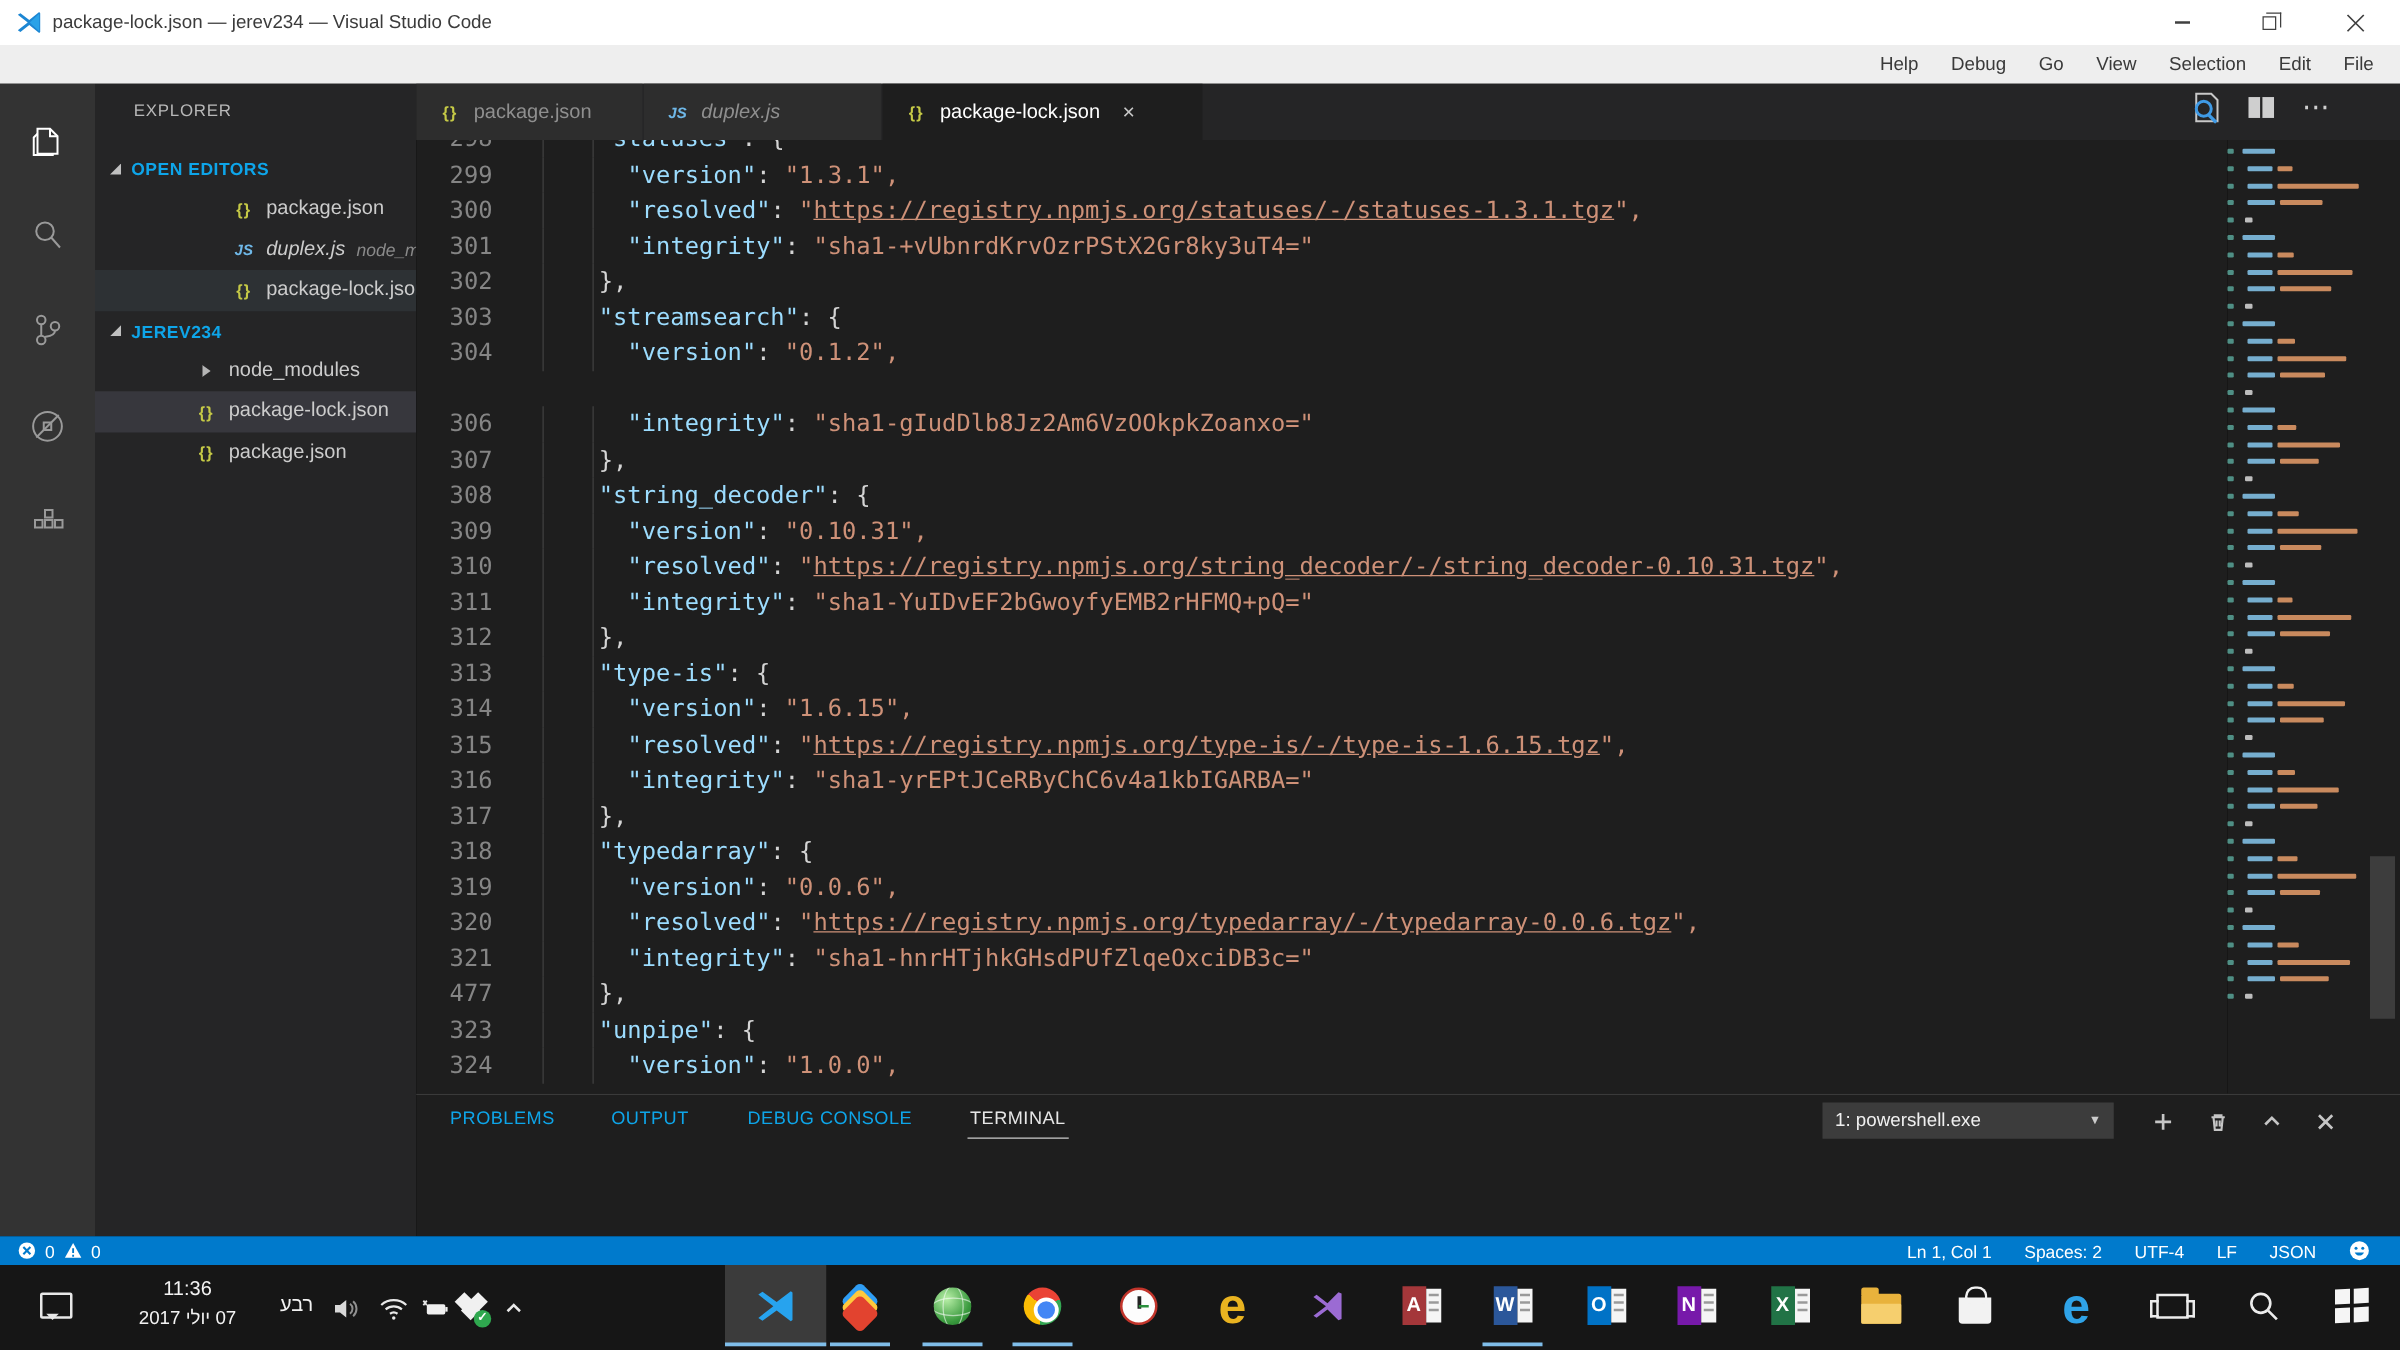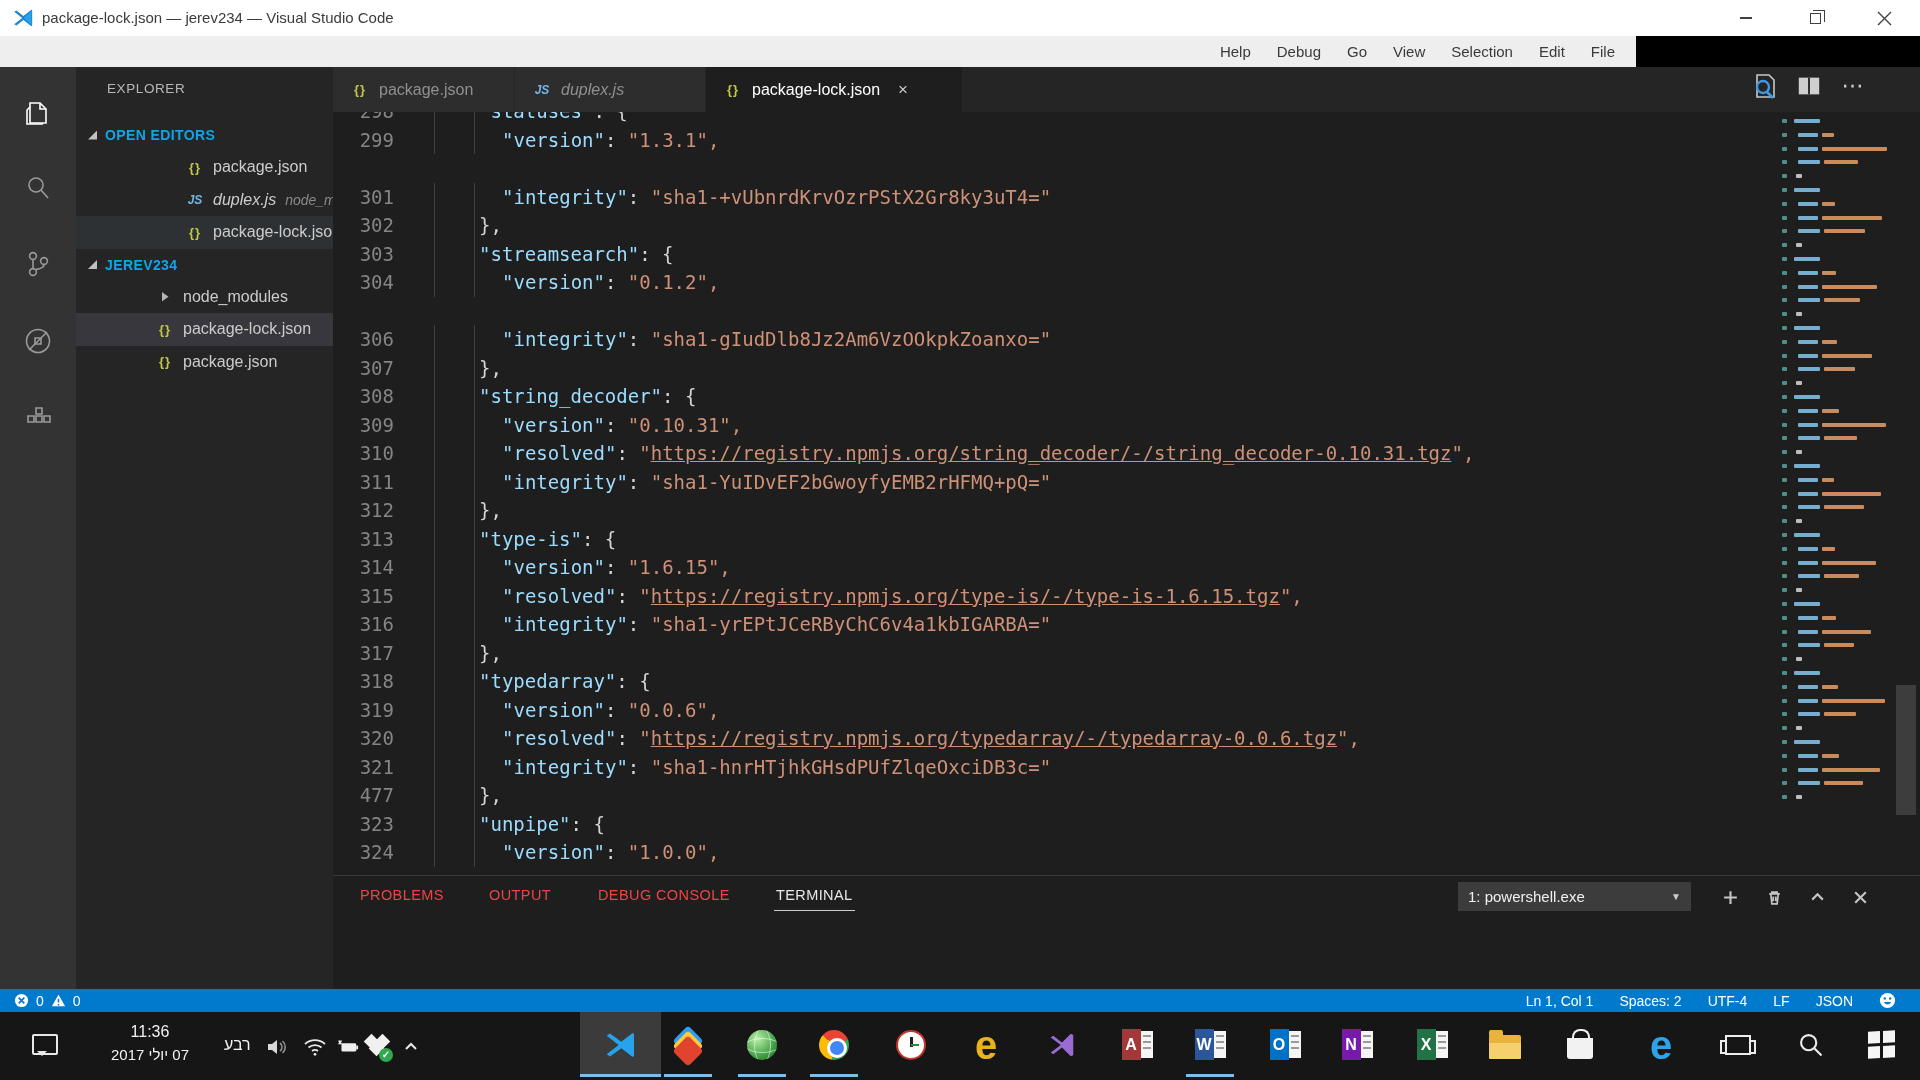--- a/index.html
+++ b/index.html
@@ -14,21 +14,21 @@
   #vscode-logo { left:13px; top:8px; width:20px; height:20px; }
   #window-title { left:42px; top:0; height:36px; line-height:36px; font-size:15px; color:#3b3b3b; }
   .winctl { top:0; width:46px; height:36px; display:flex; align-items:center; justify-content:center; }
   #win-min { left:1723px; } #win-restore { left:1792px; } #win-close { left:1861px; }
   #win-min i { display:block; width:12px; height:1.5px; background:#404040; }
   #win-restore i { display:block; width:11px; height:11px; border:1.4px solid #404040; position:relative; background:#fff; }
   #win-restore i::before { content:""; position:absolute; left:2px; top:-4px; width:11px; height:11px; border:1.4px solid #404040; border-left:none; border-bottom:none; }
   #win-close svg { width:15px; height:15px; stroke:#404040; stroke-width:1.4; }
 
   
-  #menubar { left:0; top:36px; width:1636px; height:31px; background:#eeeeee;
+  #menubar { left:0; top:36px; width:1920px; height:31px; background:#eeeeee;
     display:flex; justify-content:flex-end; align-items:center; padding-right:8px; }
   .menu-item { padding:0 13px; font-size:15px; color:#3a3a3a; line-height:31px; cursor:default; }
 
   
   #activitybar { left:0; top:67px; width:76px; height:922px; background:#333333; }
   .act-icon { position:absolute; left:0; width:76px; height:58px; display:flex; align-items:center; justify-content:center; }
   .act-icon svg { width:32px; height:32px; fill:none; stroke:#9a9a9a; stroke-width:1.6; }
   .act-icon.active svg { stroke:#ffffff; }
 
   
@@ -81,21 +81,21 @@
 
   
   #minimap { left:1782px; top:112px; width:110px; height:763px; background:#1e1e1e; }
   .mm-row { position:absolute; left:0; height:4px; }
   .mm-seg { position:absolute; top:0; height:4px; border-radius:1px; }
   #scrollbar { left:1892px; top:112px; width:28px; height:763px; background:#1e1e1e; }
   #scroll-thumb { position:absolute; left:4px; top:573px; width:20px; height:130px; background:rgba(121,121,121,.35); }
 
   
   #panel { left:333px; top:875px; width:1587px; height:114px; background:#1e1e1e; border-top:1px solid #3a3a3a; }
-  .ptab { position:absolute; top:11px; font-size:14.5px; letter-spacing:.4px; color:#ef4444; }
+  .ptab { position:absolute; top:11px; font-size:14.5px; letter-spacing:.4px; color:#0ea5e9; }
   .ptab.active { color:#e7e7e7; }
   .ptab.active::after { content:""; position:absolute; left:-2px; right:-2px; bottom:-8px; height:1.5px; background:#cccccc; }
   #pt0 { left:27px; } #pt1 { left:156px; } #pt2 { left:265px; } #pt3 { left:443px; }
   #term-select { position:absolute; left:1125px; top:6px; width:233px; height:29px; background:#3c3c3c;
     color:#f0f0f0; font-size:15px; display:flex; align-items:center; padding:0 10px; }
   #term-select .caret { margin-left:auto; font-size:10px; color:#cccccc; }
   .term-act { position:absolute; top:8px; width:26px; height:26px; display:flex; align-items:center; justify-content:center; }
   .term-act svg { width:17px; height:17px; fill:none; stroke:#c5c5c5; stroke-width:1.6; }
   #ta-plus { left:1384px; } #ta-trash { left:1428px; } #ta-up { left:1471px; } #ta-close { left:1514px; }
   #terminal-line { position:absolute; left:27px; top:80px; font-family:"DejaVu Sans Mono", monospace;
@@ -310,20 +310,21 @@
           <rect x="3" y="5" width="22" height="18" fill="#cfcfcf"></rect>
           <rect x="13" y="5" width="2" height="18" fill="#252526"></rect>
         </svg>
     </div>
     <div class="ea" id="ea-ellipsis">⋯</div>
   </div>
 
   <div id="editor" class="abs">
       <div class="cline" style="top: -15px;"><span class="lnum">298</span><span class="guide g1"></span><span class="guide g2"></span><span class="ccode pad1"><span class="tok-key">"statuses"</span><span class="tok-punct">: {</span></span></div>
       <div class="cline" style="top: 13.5px;"><span class="lnum">299</span><span class="guide g1"></span><span class="guide g2"></span><span class="ccode pad2"><span class="tok-key">"version"</span><span class="tok-punct">: </span><span class="tok-str">"1.3.1",</span></span></div>
+      <div class="cline" style="top: 42px;"><span class="lnum">300</span><span class="guide g1"></span><span class="guide g2"></span><span class="ccode pad2"><span class="tok-key">"resolved"</span><span class="tok-punct">: </span><span class="tok-str">"</span><span class="tok-url">https://registry.npmjs.org/statuses/-/statuses-1.3.1.tgz</span><span class="tok-str">",</span></span></div>
       <div class="cline" style="top: 70.5px;"><span class="lnum">301</span><span class="guide g1"></span><span class="guide g2"></span><span class="ccode pad2"><span class="tok-key">"integrity"</span><span class="tok-punct">: </span><span class="tok-str">"sha1-+vUbnrdKrvOzrPStX2Gr8ky3uT4="</span></span></div>
       <div class="cline" style="top: 99px;"><span class="lnum">302</span><span class="guide g1"></span><span class="guide g2"></span><span class="ccode pad1"><span class="tok-punct">},</span></span></div>
       <div class="cline" style="top: 127.5px;"><span class="lnum">303</span><span class="guide g1"></span><span class="guide g2"></span><span class="ccode pad1"><span class="tok-key">"streamsearch"</span><span class="tok-punct">: {</span></span></div>
       <div class="cline" style="top: 156px;"><span class="lnum">304</span><span class="guide g1"></span><span class="guide g2"></span><span class="ccode pad2"><span class="tok-key">"version"</span><span class="tok-punct">: </span><span class="tok-str">"0.1.2",</span></span></div>
       <div class="cline" style="top: 213px;"><span class="lnum">306</span><span class="guide g1"></span><span class="guide g2"></span><span class="ccode pad2"><span class="tok-key">"integrity"</span><span class="tok-punct">: </span><span class="tok-str">"sha1-gIudDlb8Jz2Am6VzOOkpkZoanxo="</span></span></div>
       <div class="cline" style="top: 241.5px; text-decoration: underline;"><span class="lnum">307</span><span class="guide g1"></span><span class="guide g2"></span><span class="ccode pad1"><span class="tok-punct">},</span></span></div>
       <div class="cline" style="top: 270px;"><span class="lnum">308</span><span class="guide g1"></span><span class="guide g2"></span><span class="ccode pad1"><span class="tok-key">"string_decoder"</span><span class="tok-punct">: {</span></span></div>
       <div class="cline" style="top: 298.5px;"><span class="lnum">309</span><span class="guide g1"></span><span class="guide g2"></span><span class="ccode pad2"><span class="tok-key">"version"</span><span class="tok-punct">: </span><span class="tok-str">"0.10.31",</span></span></div>
       <div class="cline" style="top: 327px;"><span class="lnum">310</span><span class="guide g1"></span><span class="guide g2"></span><span class="ccode pad2"><span class="tok-key">"resolved"</span><span class="tok-punct">: </span><span class="tok-str">"</span><span class="tok-url">https://registry.npmjs.org/string_decoder/-/string_decoder-0.10.31.tgz</span><span class="tok-str">",</span></span></div>
       <div class="cline" style="top: 355.5px;"><span class="lnum">311</span><span class="guide g1"></span><span class="guide g2"></span><span class="ccode pad2"><span class="tok-key">"integrity"</span><span class="tok-punct">: </span><span class="tok-str">"sha1-YuIDvEF2bGwoyfyEMB2rHFMQ+pQ="</span></span></div>

